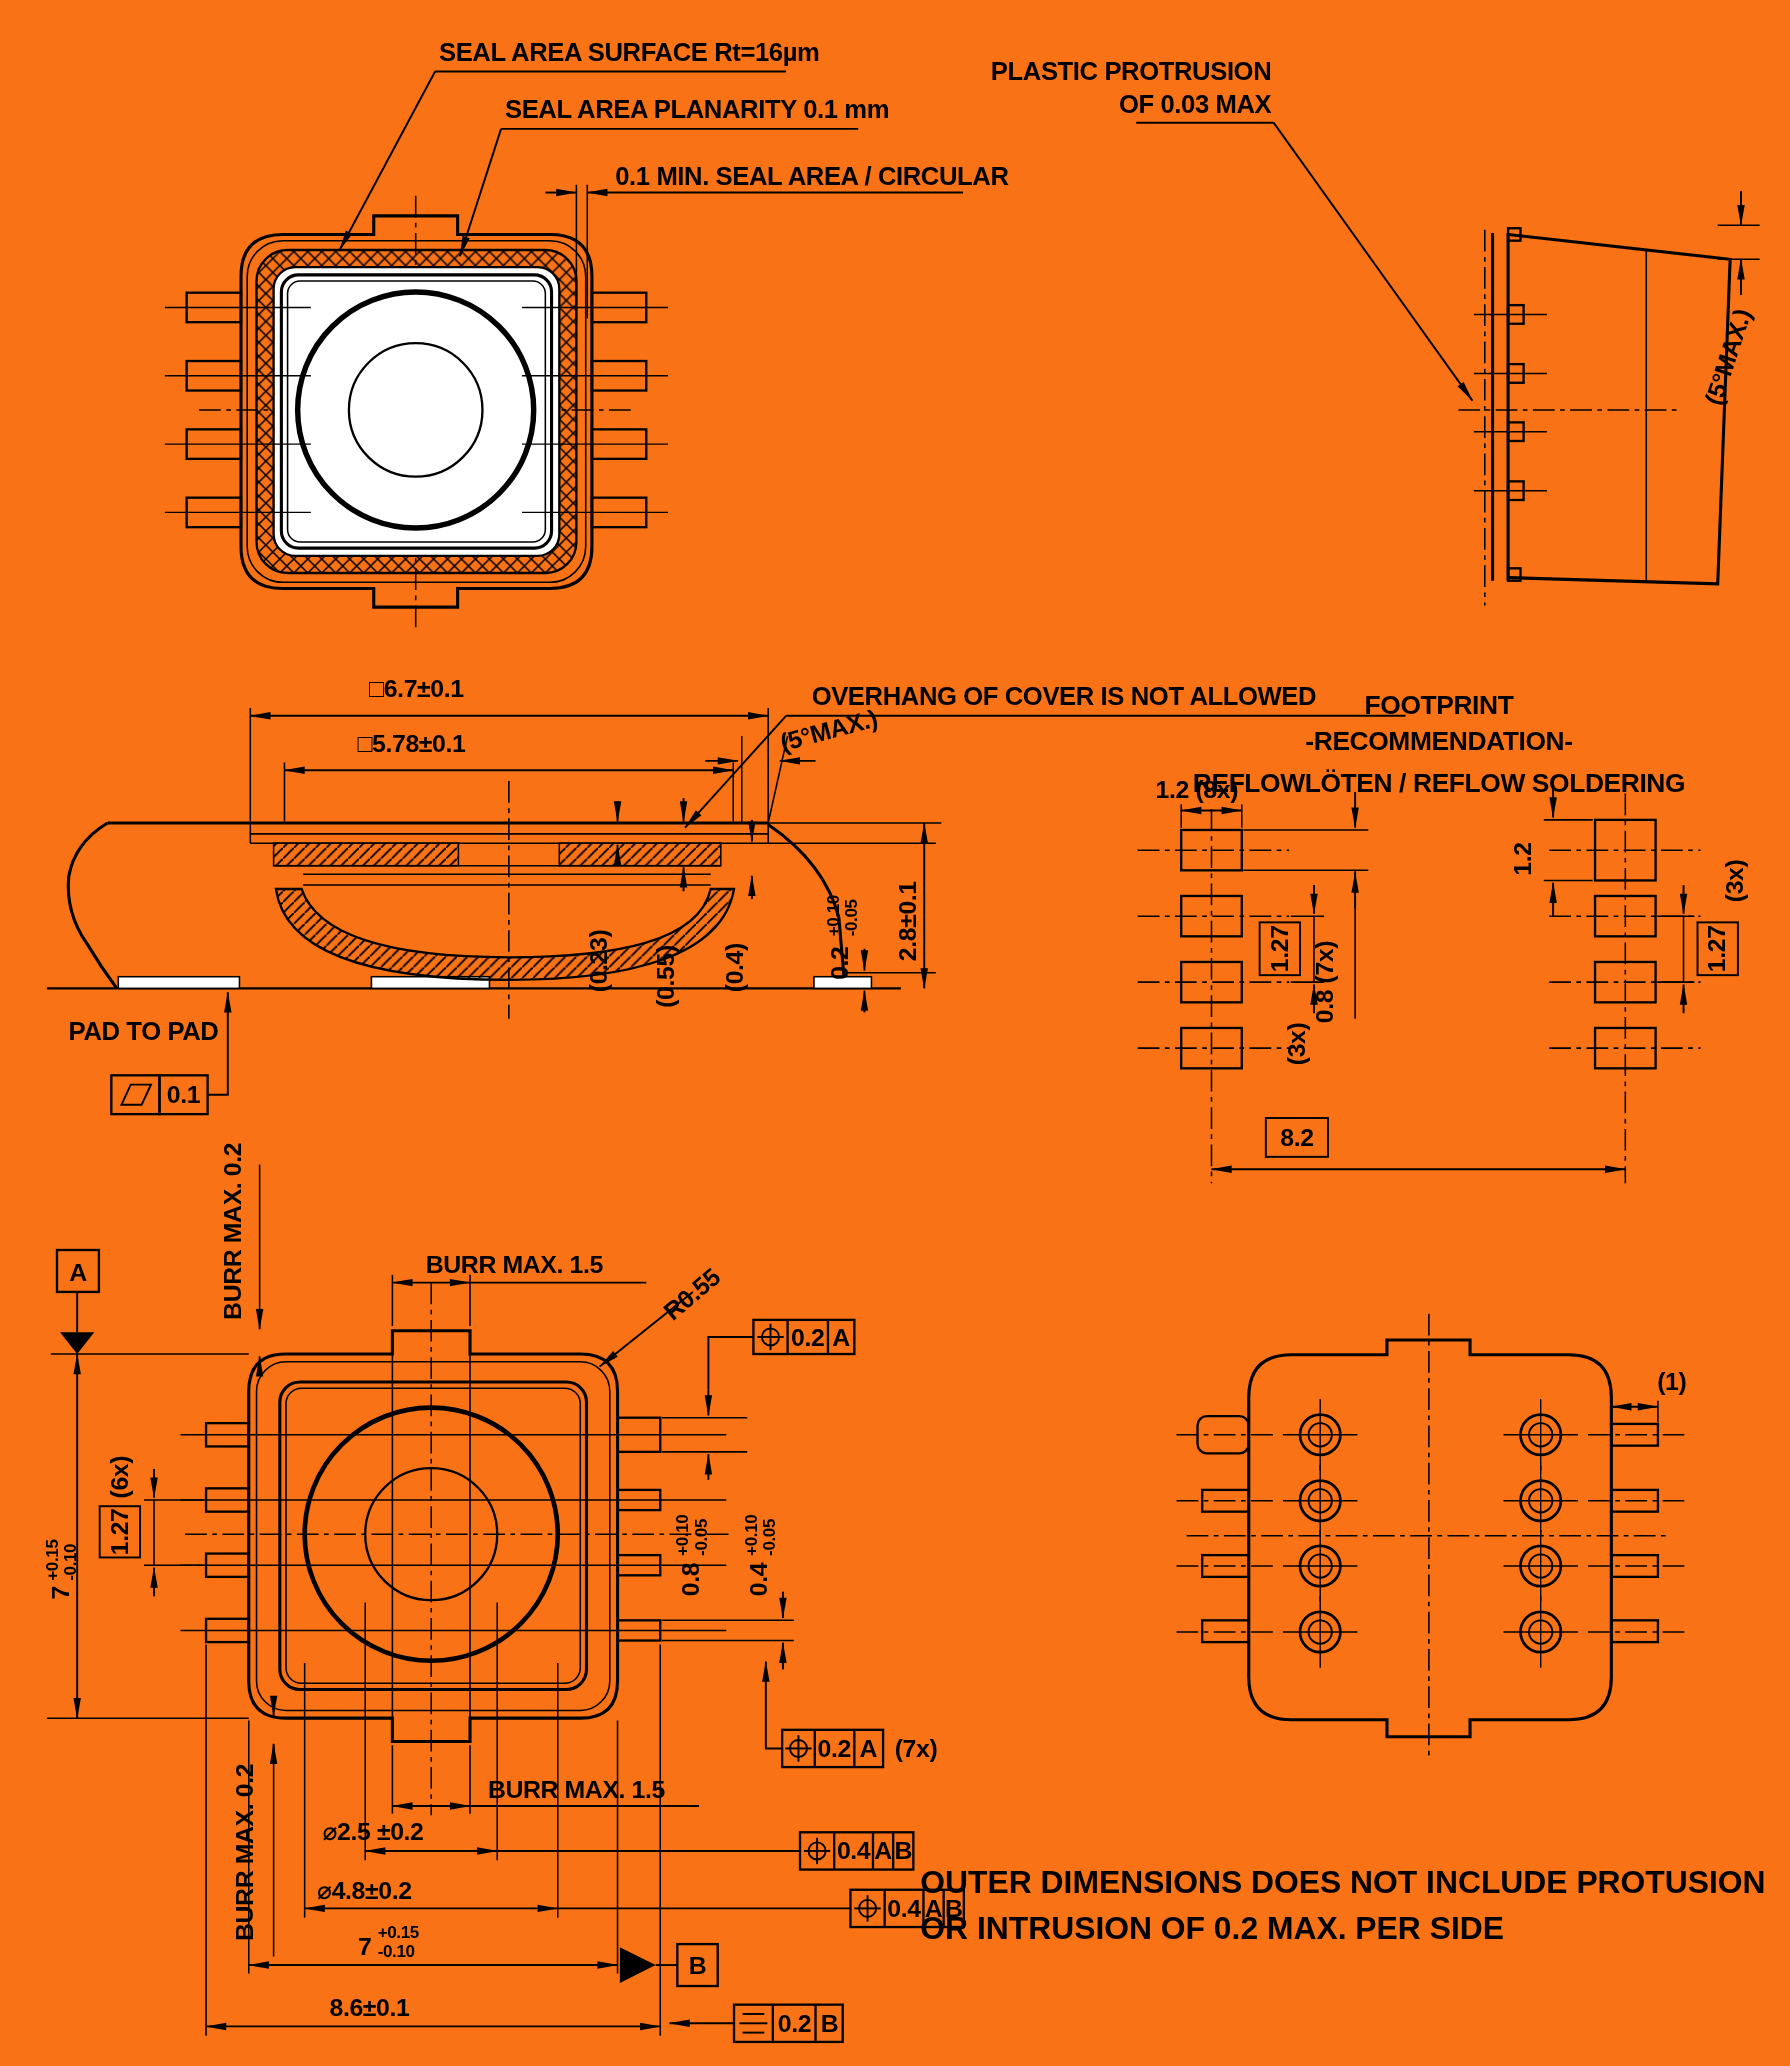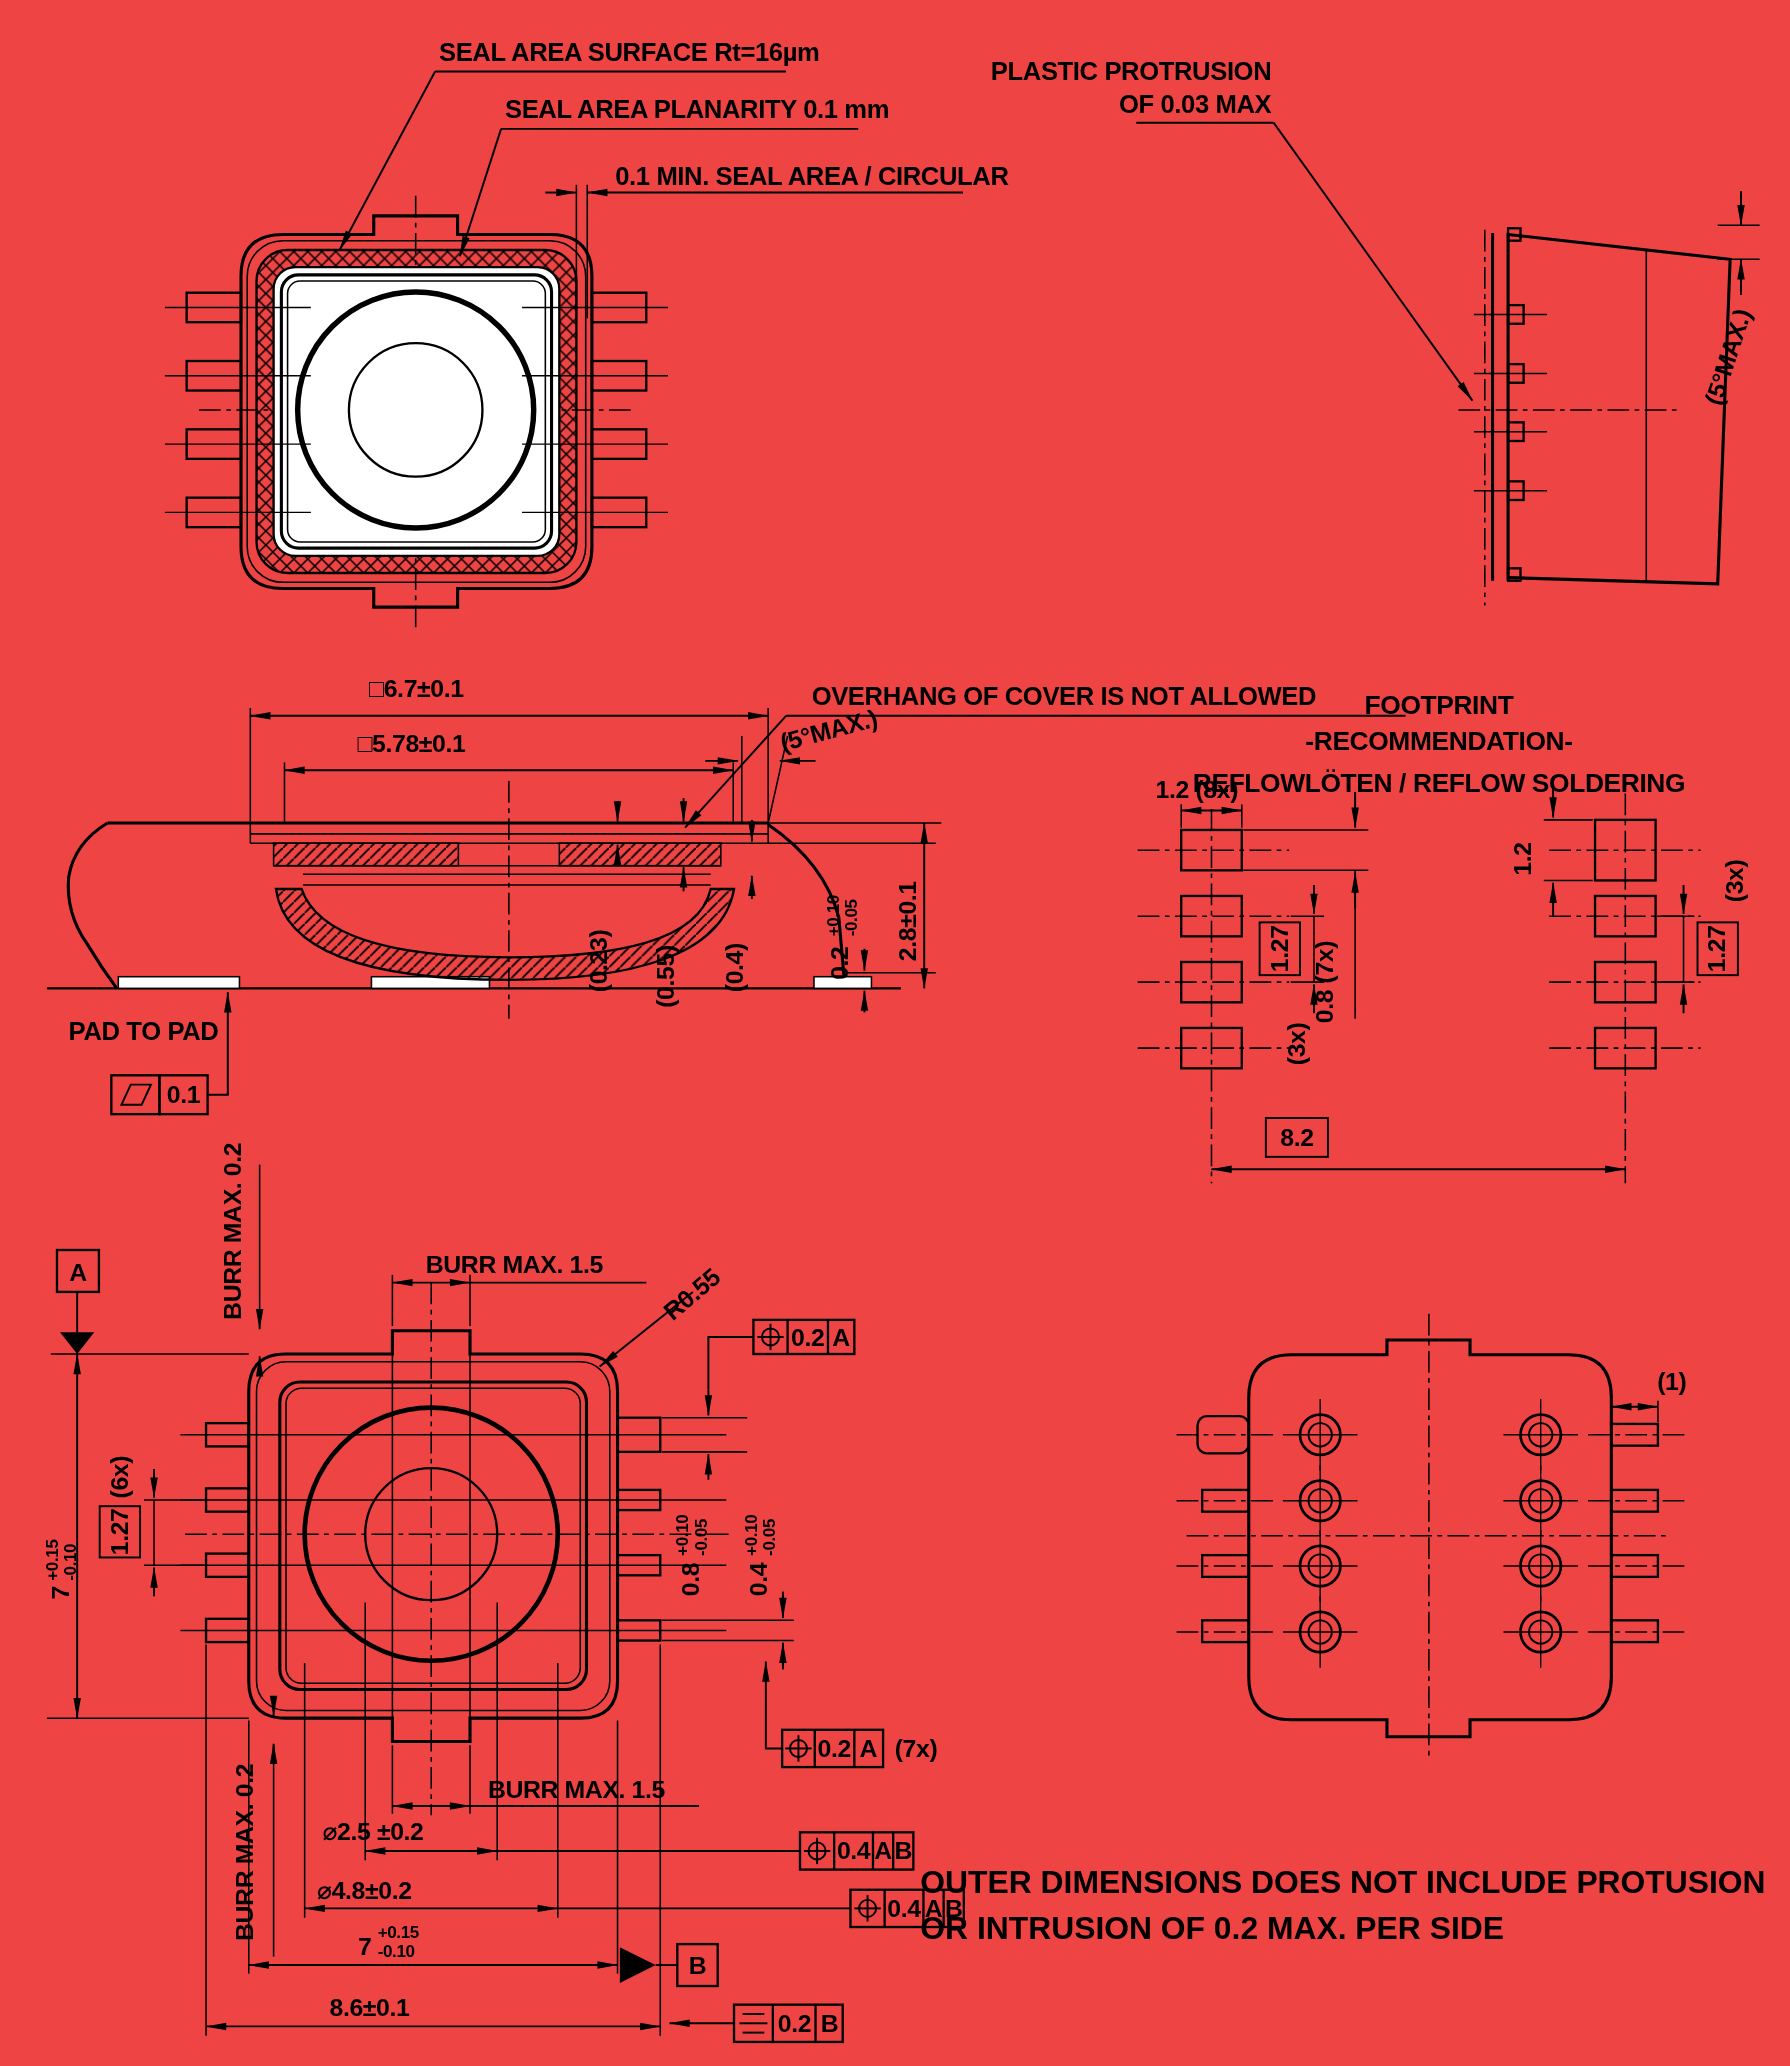--- a/index.html
+++ b/index.html
@@ -1,16 +1,16 @@
 <!DOCTYPE html>
 <html style="font-size:12.4px"><head>
 <meta charset="utf-8">
 <style>
   html,body{margin:0;padding:0;background:#fff;}
-  #stage{position:relative;width:1791px;height:2066px;background:#ef4444;overflow:hidden;}
+  #stage{position:relative;width:1791px;height:2066px;background:#f97316;overflow:hidden;}
   svg{position:absolute;left:0;top:0;}
   svg text{fill:#000;stroke:none;font-family:"Liberation Sans","DejaVu Sans",sans-serif;font-weight:700;letter-spacing:-0.5px;}
   .lbl{font-size:33px;}
   .dim{font-size:32px;}
   .sm{font-size:22px;}
   .ttl{font-size:34px;}
   .note{font-size:41px;letter-spacing:0;}
   .ln{stroke:#000;fill:none;}
   .s7{stroke-width:7;} .s6{stroke-width:6;} .s4{stroke-width:4;} .s35{stroke-width:3.5;}
   .s3{stroke-width:3;} .s25{stroke-width:2.5;} .s2{stroke-width:2;} .s18{stroke-width:1.8;}

